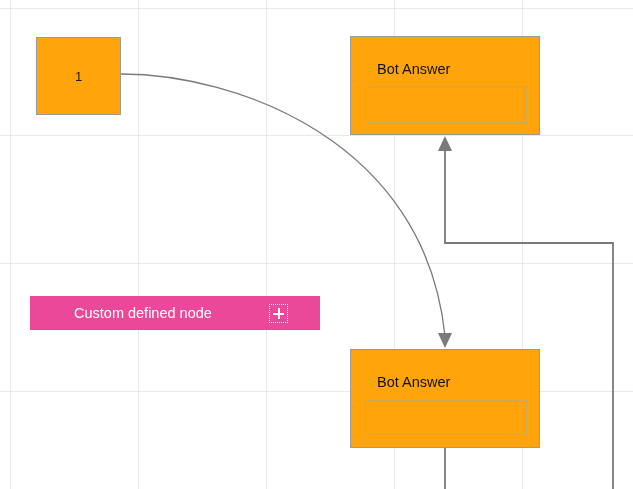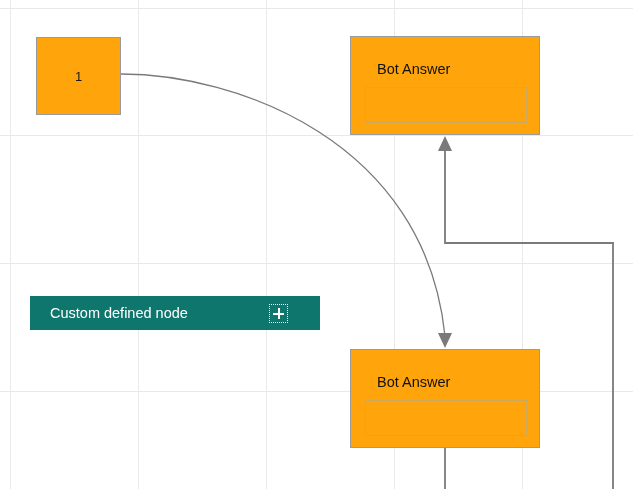--- a/index.html
+++ b/index.html
@@ -73,24 +73,24 @@
     position: absolute;
     left: 14px;
     box-sizing: border-box;
     border: 1px solid #c9a85f;
     background: transparent;
   }
   
   .palette-item {
     position: absolute;
     box-sizing: border-box;
-    background: #0f766e;
+    background: #ec4899;
     display: flex;
     align-items: center;
-    padding-left: 20px;
+    padding-left: 44px;
     padding-right: 10px;
   }
   .palette-label {
     color: #ffffff;
     font-size: 14.5px;
     line-height: 1;
     white-space: nowrap;
     flex: 1;
   }
   .add-icon {

